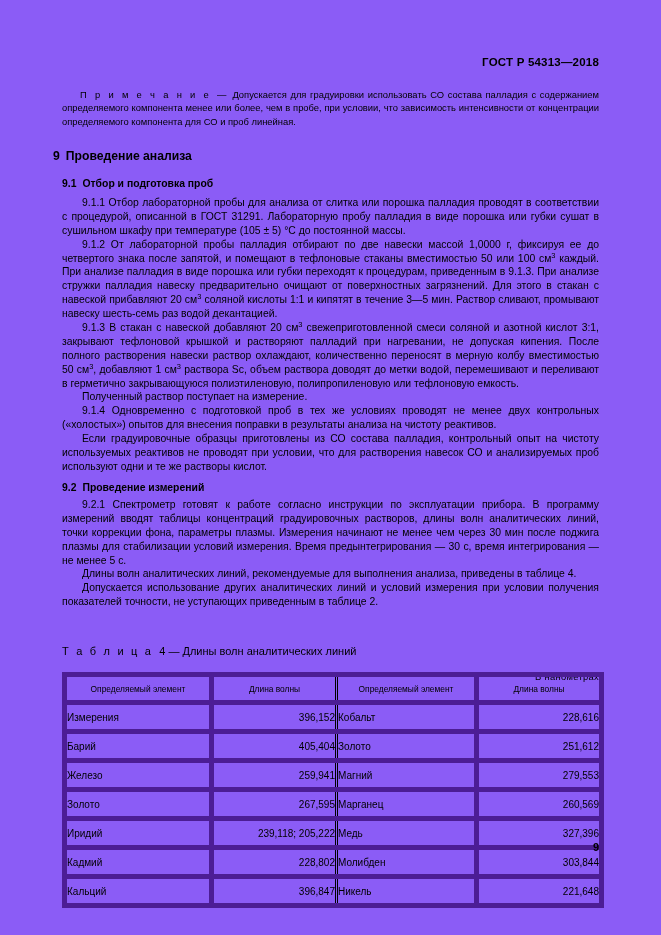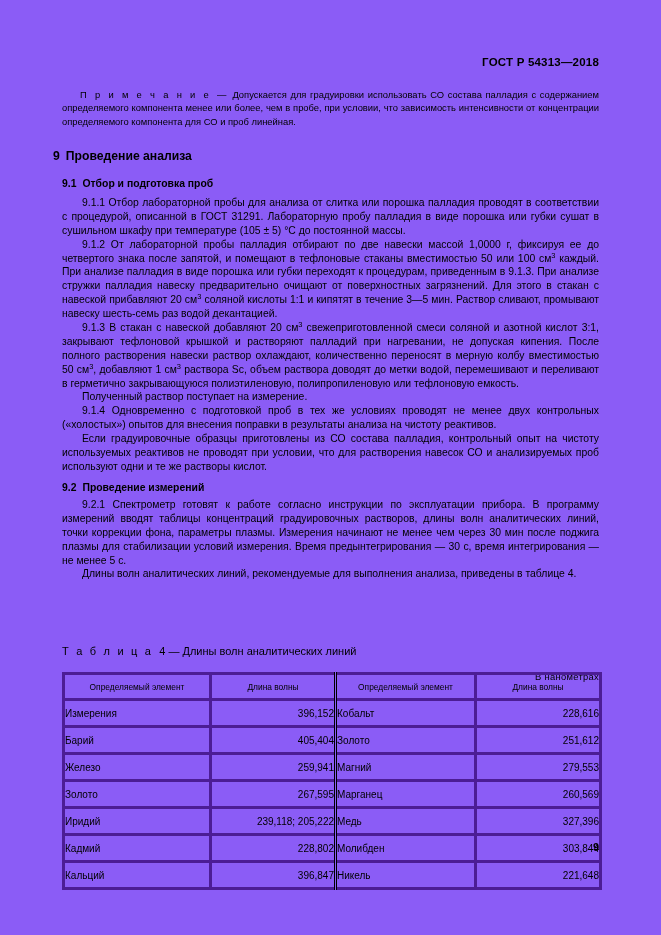--- a/index.html
+++ b/index.html
@@ -108,21 +108,21 @@
     left: 62px;
     top: 672px;
     width: 537px;
   }
   table.wl {
     border-collapse: collapse;
     width: 537px;
     table-layout: fixed;
   }
   table.wl th, table.wl td {
-    border: 3px solid #4c1d95;
+    border: 5px solid #4c1d95;
     padding: 0;
     height: 24px;
     vertical-align: middle;
   }
   table.wl th {
     font-size: 8.4px;
     font-weight: normal;
     text-align: center;
     height: 23px;
   }
@@ -181,20 +181,21 @@
     <p>Если градуировочные образцы приготовлены из СО состава палладия, контрольный опыт на чистоту используемых реактивов не проводят при условии, что для растворения навесок СО и анализируемых проб используют одни и те же растворы кислот.</p>
   </div>
 
   <h3 class="subsec h-sec-92">
     <span class="sec-num">9.2</span><span>Проведение измерений</span>
   </h3>
 
   <div class="body-block blk-2">
     <p>9.2.1  Спектрометр готовят к работе согласно инструкции по эксплуатации прибора. В программу измерений вводят таблицы концентраций градуировочных растворов, длины волн аналитических линий, точки коррекции фона, параметры плазмы. Измерения начинают не менее чем через 30 мин после поджига плазмы для стабилизации условий измерения. Время предынтегрирования — 30 с, время интегрирования — не менее 5 с.</p>
     <p>Длины волн аналитических линий, рекомендуемые для выполнения анализа, приведены в таблице 4.</p>
+    <p>Допускается использование других аналитических линий и условий измерения при условии получения показателей точности, не уступающих приведенным в таблице 2.</p>
   </div>
 
   <div class="table-caption">
     <span class="cap-label">Т а б л и ц а</span>&nbsp;
     <span>4</span>
     <span>— Длины волн аналитических линий</span>
   </div>
 
   <div class="table-units">В  нанометрах</div>
 

